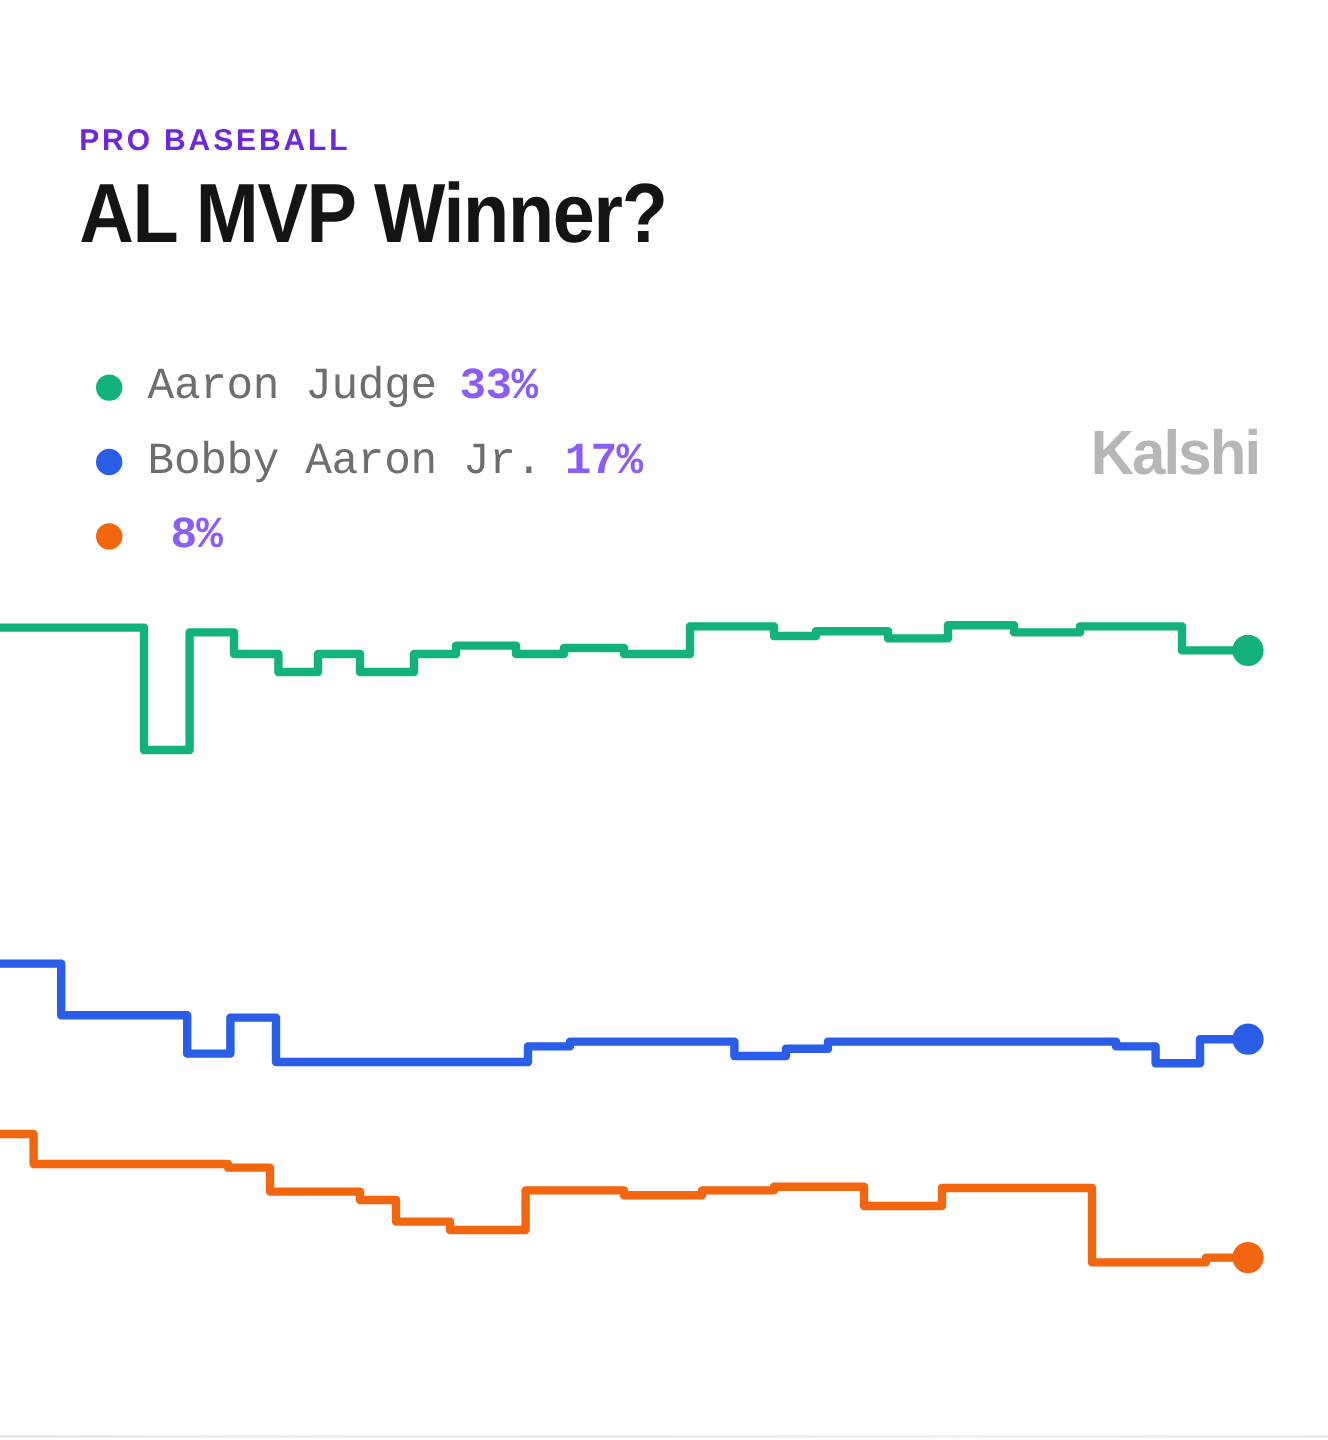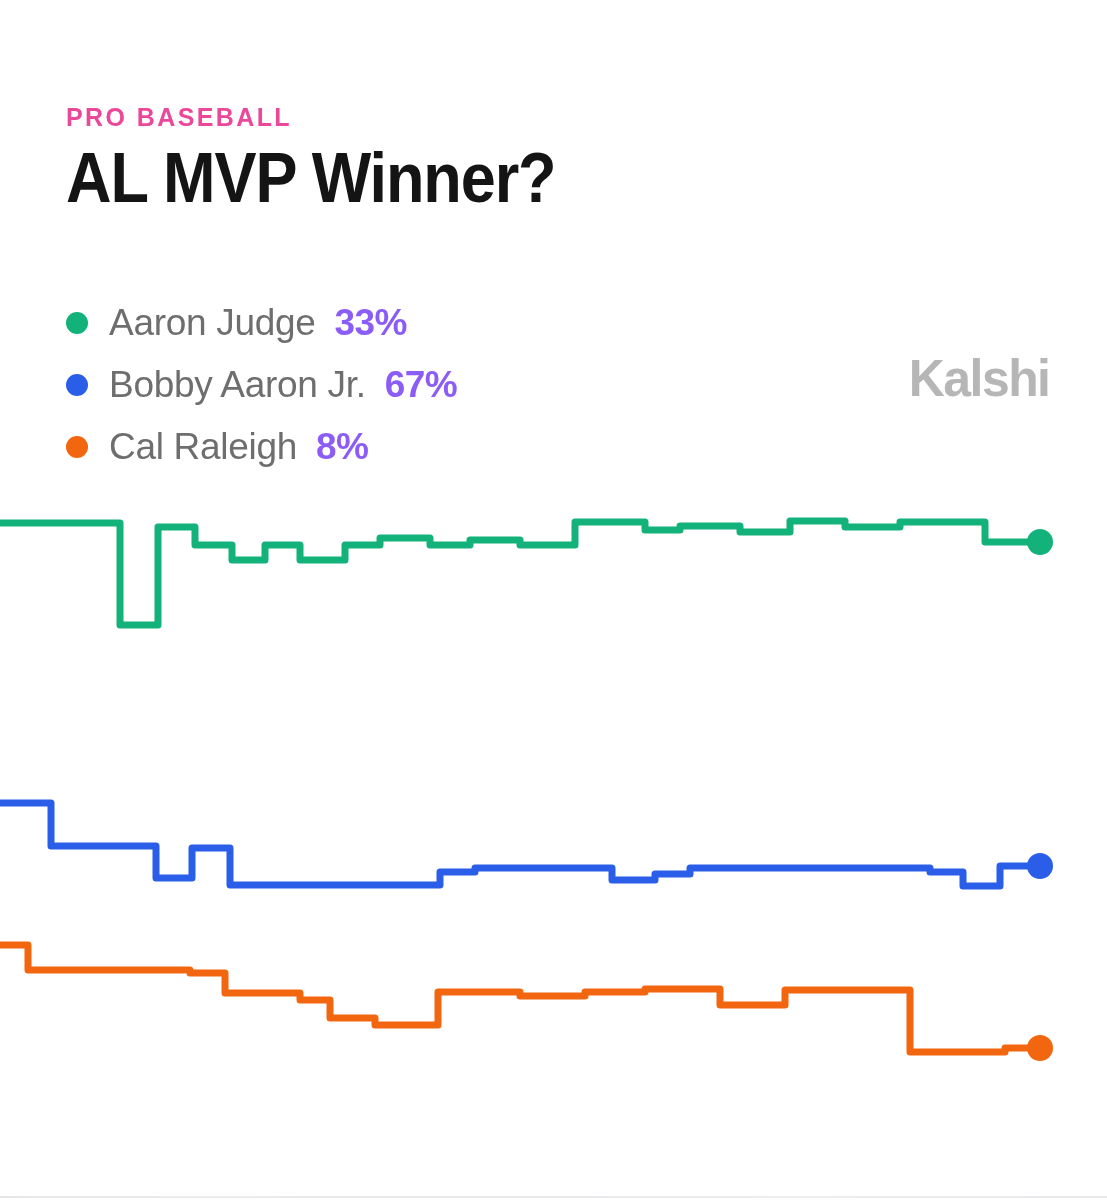--- a/index.html
+++ b/index.html
@@ -22,41 +22,42 @@
   #header {
     position: absolute;
     left: 66px;
     top: 104px;
     width: 980px;
   }
   #eyebrow {
     font-size: 25px;
     font-weight: bold;
     letter-spacing: 2.4px;
-    color: #ec4899;
+    color: #6d28d9;
     line-height: 1.1;
     text-transform: uppercase;
     margin: 0 0 10px 0;
   }
   #title {
     font-size: 70px;
     font-weight: bold;
     color: #141414;
     letter-spacing: -1.2px;
     line-height: 1.05;
     margin: 0;
     transform: scaleX(0.90);
     transform-origin: left center;
     white-space: nowrap;
   }
   #legend {
     position: absolute;
-    left: 66px;
+    left: 80px;
     top: 292px;
     width: 700px;
+    font-family: Liberation Mono, monospace;
   }
   .legend-row {
     display: flex;
     align-items: center;
     height: 62px;
   }
   .legend-dot {
     width: 22px;
     height: 22px;
     border-radius: 50%;
@@ -128,25 +129,24 @@
 
   <div id="legend">
     <div class="legend-row">
       <span class="legend-dot" style="background: rgb(18, 178, 122);"></span>
       <span class="legend-name">Aaron Judge</span>
       <span class="legend-pct">33%</span>
     </div>
     <div class="legend-row">
       <span class="legend-dot" style="background: rgb(43, 94, 232);"></span>
       <span class="legend-name">Bobby Aaron Jr.</span>
-      <span class="legend-pct">67%</span>
+      <span class="legend-pct">17%</span>
     </div>
     <div class="legend-row">
       <span class="legend-dot" style="background: rgb(242, 102, 15);"></span>
-      <span class="legend-name">Cal Raleigh</span>
       <span class="legend-pct">8%</span>
     </div>
   </div>
 
   <div id="brand" style="color: rgb(182, 182, 182);">Kalshi</div>
 
   <div id="chart-wrap">
     <svg id="chart-svg" viewBox="0 0 1107 1200" xmlns="http://www.w3.org/2000/svg">
       <g id="series-layer">
           <path d="M0 523L120 523L120 625L158 625L158 527L195 527L195 545L232 545L232 560L265 560L265 545L300 545L300 560L345 560L345 545L380 545L380 538L430 538L430 545L470 545L470 540L520 540L520 545L575 545L575 522L645 522L645 530L680 530L680 526L740 526L740 532L790 532L790 521L845 521L845 527L900 527L900 522L985 522L985 542L1040 542" fill="none" stroke="#12b27a" stroke-width="7" stroke-linecap="round" stroke-linejoin="round"></path>

